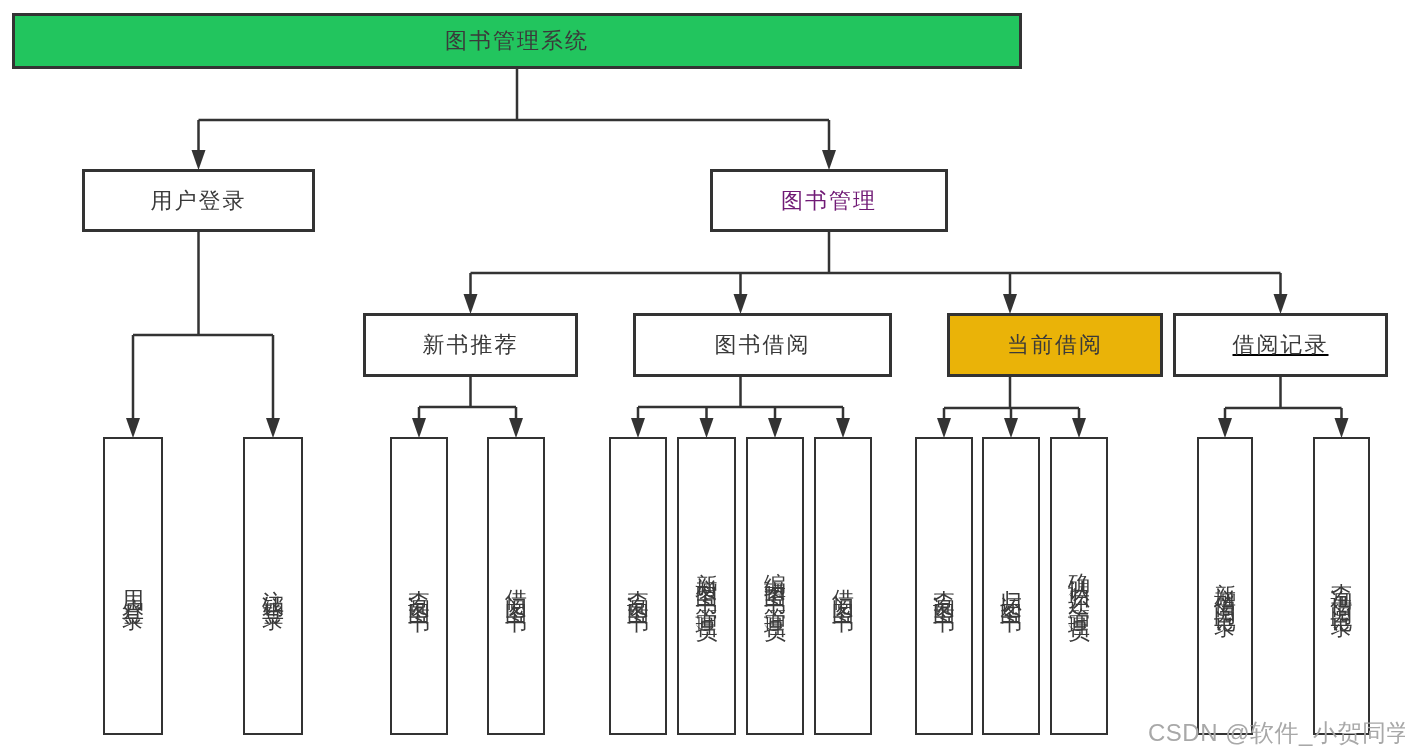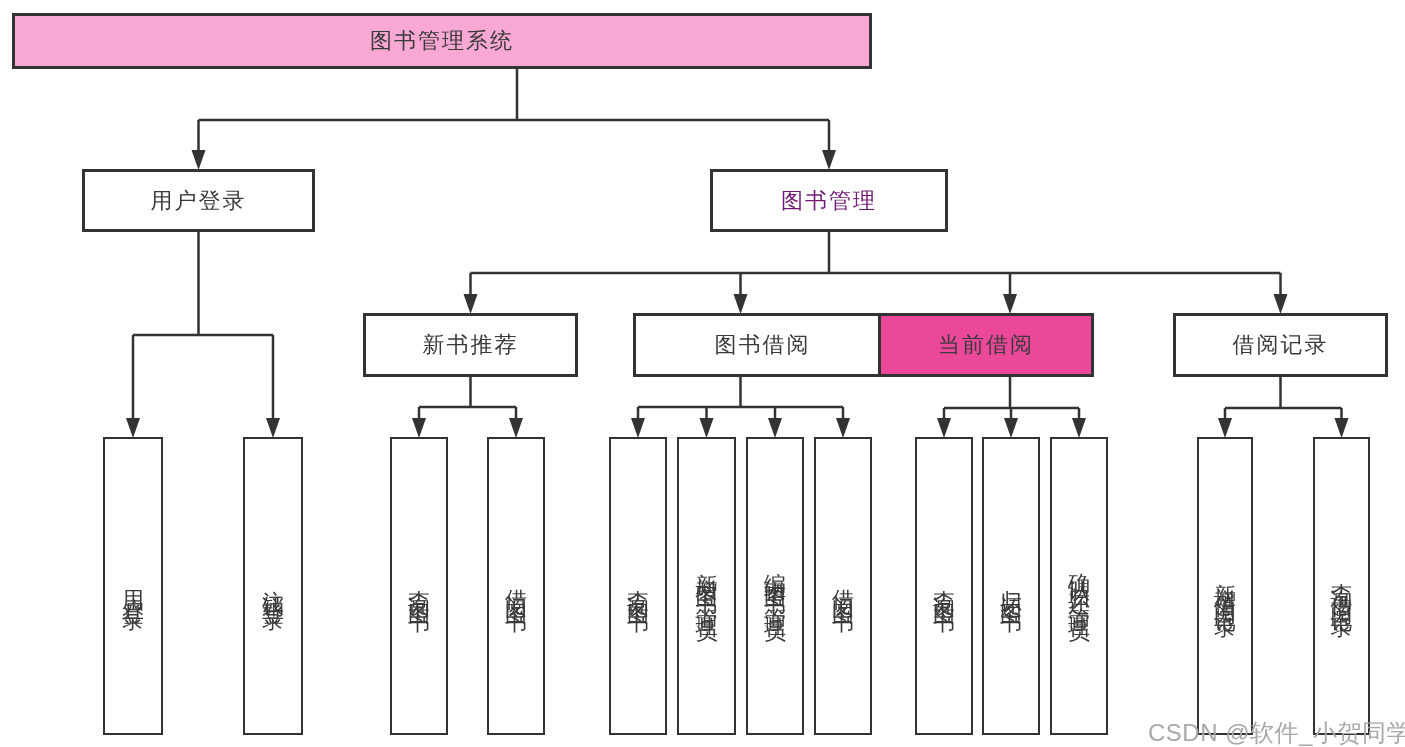--- a/index.html
+++ b/index.html
@@ -72,39 +72,39 @@
       <path d="M 740.5 377 L 740.5 407 M 638 407 L 843 407 M 638 407 L 638 423 M 706.5 407 L 706.5 423 M 775 407 L 775 423 M 843 407 L 843 423" stroke="#333333" stroke-width="2.5" fill="none"></path>
       <polygon points="937,418 951,418 944,438" fill="#333333"></polygon>
       <polygon points="1004,418 1018,418 1011,438" fill="#333333"></polygon>
       <polygon points="1072,418 1086,418 1079,438" fill="#333333"></polygon>
       <path d="M 1010 377 L 1010 408 M 944 408 L 1079 408 M 944 408 L 944 423 M 1011 408 L 1011 423 M 1079 408 L 1079 423" stroke="#333333" stroke-width="2.5" fill="none"></path>
       <polygon points="1218,418 1232,418 1225,438" fill="#333333"></polygon>
       <polygon points="1334.5,418 1348.5,418 1341.5,438" fill="#333333"></polygon>
       <path d="M 1280.5 377 L 1280.5 408 M 1225 408 L 1341.5 408 M 1225 408 L 1225 423 M 1341.5 408 L 1341.5 423" stroke="#333333" stroke-width="2.5" fill="none"></path>
     </svg>
   <div id="nodes">
-      <div class="node" style="left: 12px; top: 13px; width: 860px; height: 56px; border-color: rgb(51, 51, 51); background: #f9a8d4;">
+      <div class="node" style="left: 12px; top: 13px; width: 1010px; height: 56px; border-color: rgb(51, 51, 51); background: #22c55e;">
         <span class="label" style="color: rgb(58, 58, 58);">图书管理系统</span>
       </div>
       <div class="node" style="left: 82px; top: 169px; width: 233px; height: 63px; border-color: rgb(51, 51, 51); background: rgb(255, 255, 255);">
         <span class="label" style="color: rgb(58, 58, 58);">用户登录</span>
       </div>
       <div class="node" style="left: 710px; top: 169px; width: 238px; height: 63px; border-color: rgb(51, 51, 51); background: rgb(255, 255, 255);">
         <span class="label" style="color: #701a75;">图书管理</span>
       </div>
       <div class="node" style="left: 363px; top: 313px; width: 215px; height: 64px; border-color: rgb(51, 51, 51); background: rgb(255, 255, 255);">
         <span class="label" style="color: rgb(58, 58, 58); font-family: Liberation Serif, serif;">新书推荐</span>
       </div>
       <div class="node" style="left: 633px; top: 313px; width: 259px; height: 64px; border-color: rgb(51, 51, 51); background: rgb(255, 255, 255);">
         <span class="label" style="color: rgb(58, 58, 58);">图书借阅</span>
       </div>
-      <div class="node" style="left: 878px; top: 313px; width: 216px; height: 64px; border-color: rgb(51, 51, 51); background: #ec4899;">
+      <div class="node" style="left: 947px; top: 313px; width: 216px; height: 64px; border-color: rgb(51, 51, 51); background: #eab308;">
         <span class="label" style="color: rgb(58, 58, 58);">当前借阅</span>
       </div>
-      <div class="node" style="left: 1173px; top: 313px; width: 215px; height: 64px; border-color: rgb(51, 51, 51); background: rgb(255, 255, 255);">
+      <div class="node" style="left: 1173px; top: 313px; width: 215px; height: 64px; border-color: rgb(51, 51, 51); background: rgb(255, 255, 255); text-decoration: underline;">
         <span class="label" style="color: rgb(58, 58, 58);">借阅记录</span>
       </div>
       <div class="node v thin" style="left: 103px; top: 437px; width: 60px; height: 298px; border-color: rgb(51, 51, 51); background: rgb(255, 255, 255);">
         <span class="label" style="color: rgb(58, 58, 58);">用户登录</span>
       </div>
       <div class="node v thin" style="left: 243px; top: 437px; width: 60px; height: 298px; border-color: rgb(51, 51, 51); background: rgb(255, 255, 255);">
         <span class="label" style="color: rgb(58, 58, 58);">注销登录</span>
       </div>
       <div class="node v thin" style="left: 390px; top: 437px; width: 58px; height: 298px; border-color: rgb(51, 51, 51); background: rgb(255, 255, 255);">
         <span class="label" style="color: rgb(58, 58, 58);">查询图书</span>

